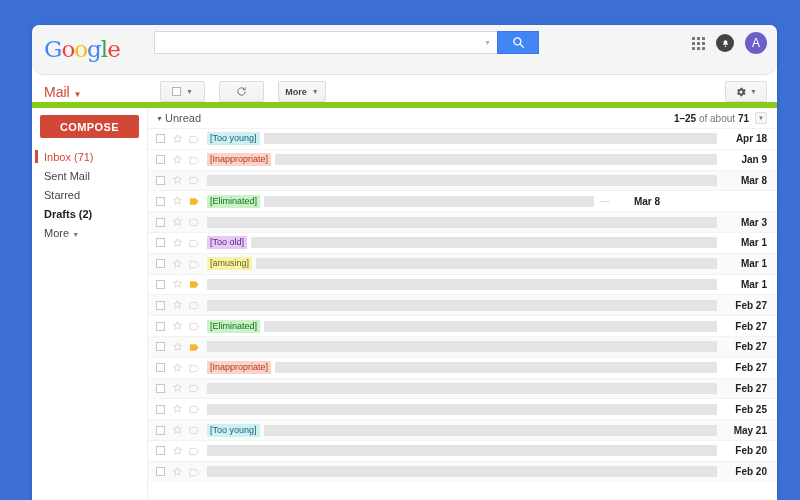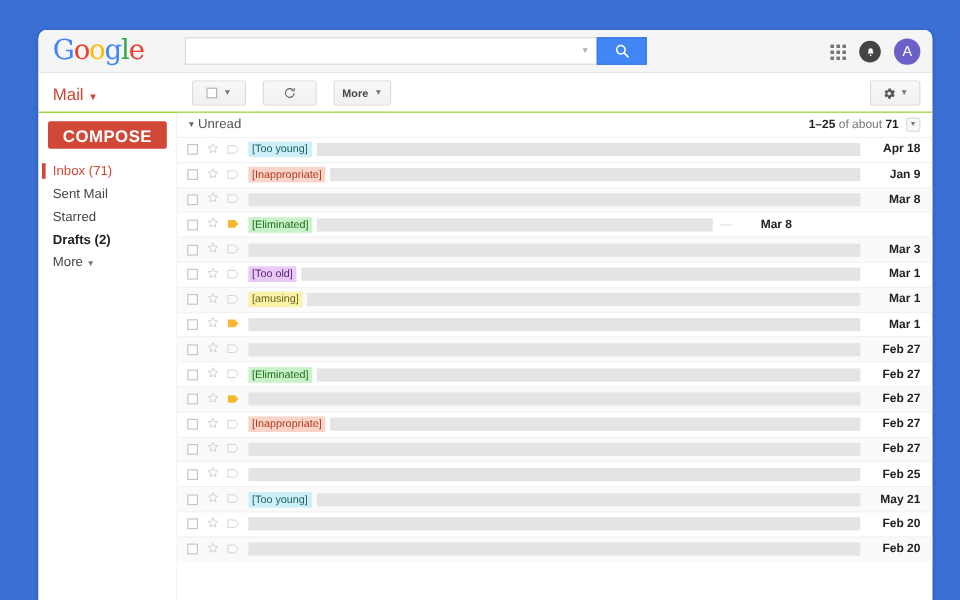--- a/index.html
+++ b/index.html
@@ -17,25 +17,26 @@
     width: 745px; height: 480px;
     background: #fff;
     border-radius: 7px 7px 0 0;
     overflow: hidden;
     box-shadow: 0 1px 4px rgba(0,0,0,.18);
   }
 
   
   .topbar {
     position: relative;
-    height: 36px;
+    height: 50px;
     background: #f5f5f5;
     border-bottom: 1px solid #e4e4e4;
     display: flex;
     align-items: center;
+    border-radius: 12px;
   }
   .logo {
     margin-left: 12px;
     font-family: "DejaVu Serif", serif;
     font-size: 23px;
     letter-spacing: -1px;
     line-height: 1;
     user-select: none;
   }
   .logo span { display: inline-block; }
@@ -116,21 +117,21 @@
     font-size: 12px;
     display: flex; align-items: center; justify-content: center;
     cursor: pointer;
   }
 
   
   .subbar {
     position: relative;
     height: 33px;
     background: #fff;
-    border-bottom: 1px solid #84cc16;
+    border-bottom: 6px solid #84cc16;
   }
   .mailmenu {
     position: absolute;
     left: 12px; top: 9px;
     color: #d14836;
     font-size: 14px;
     cursor: pointer;
   }
   .mailmenu .car { font-size: 8px; color:#d14836; }
 
@@ -187,21 +188,21 @@
     background: #fff;
     padding-top: 7px;
     border-right: 1px solid #f0f0f0;
     flex: 0 0 116px;
   }
   .compose {
     margin: 0 8px 10px 8px;
     height: 23px;
     background: #d14836;
     color: #fff;
-    font-size: 14px;
+    font-size: 11px;
     font-weight: bold;
     letter-spacing: .4px;
     border-radius: 2px;
     display: flex;
     align-items: center;
     justify-content: center;
     cursor: pointer;
   }
   .navitem {
     position: relative;

